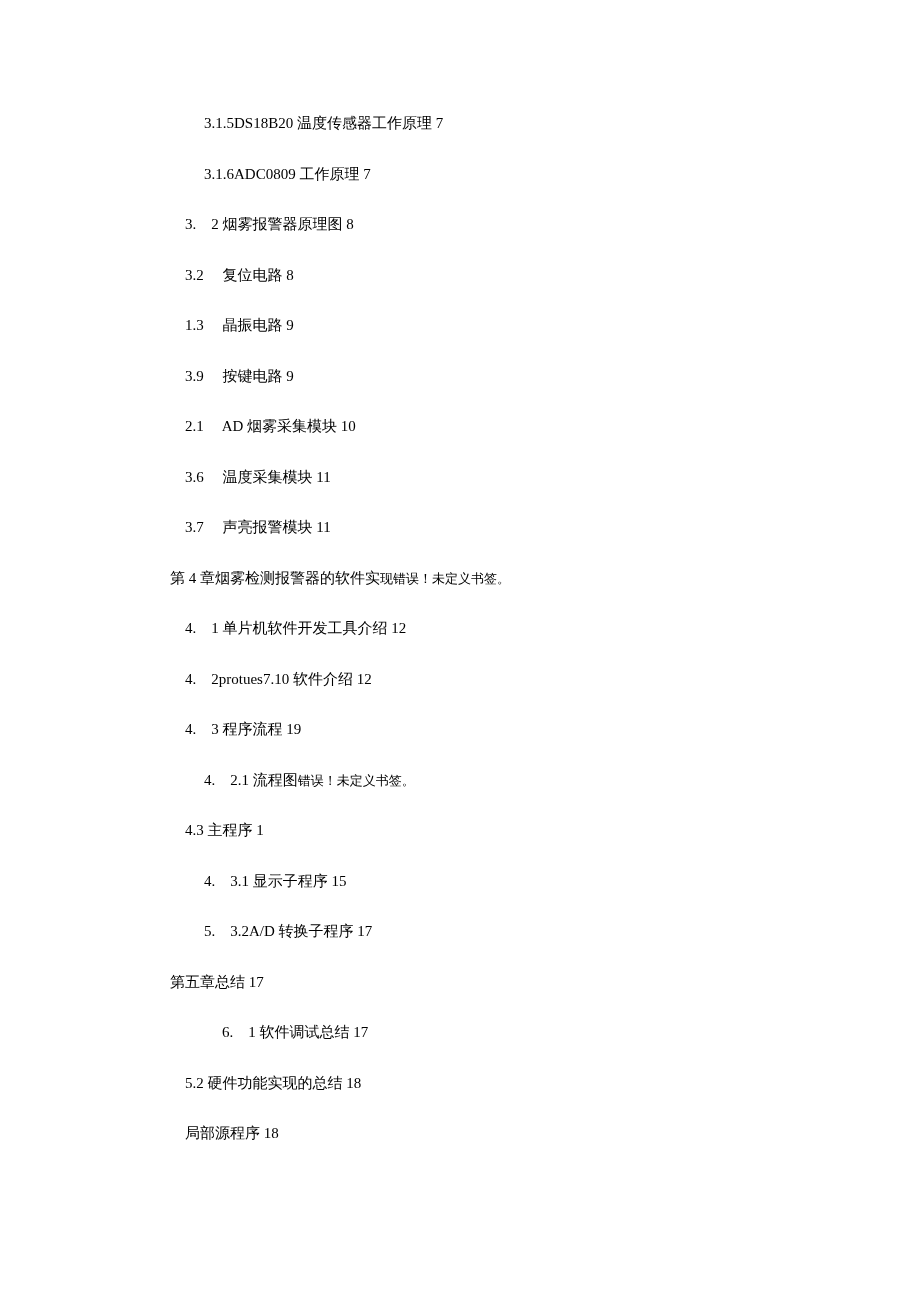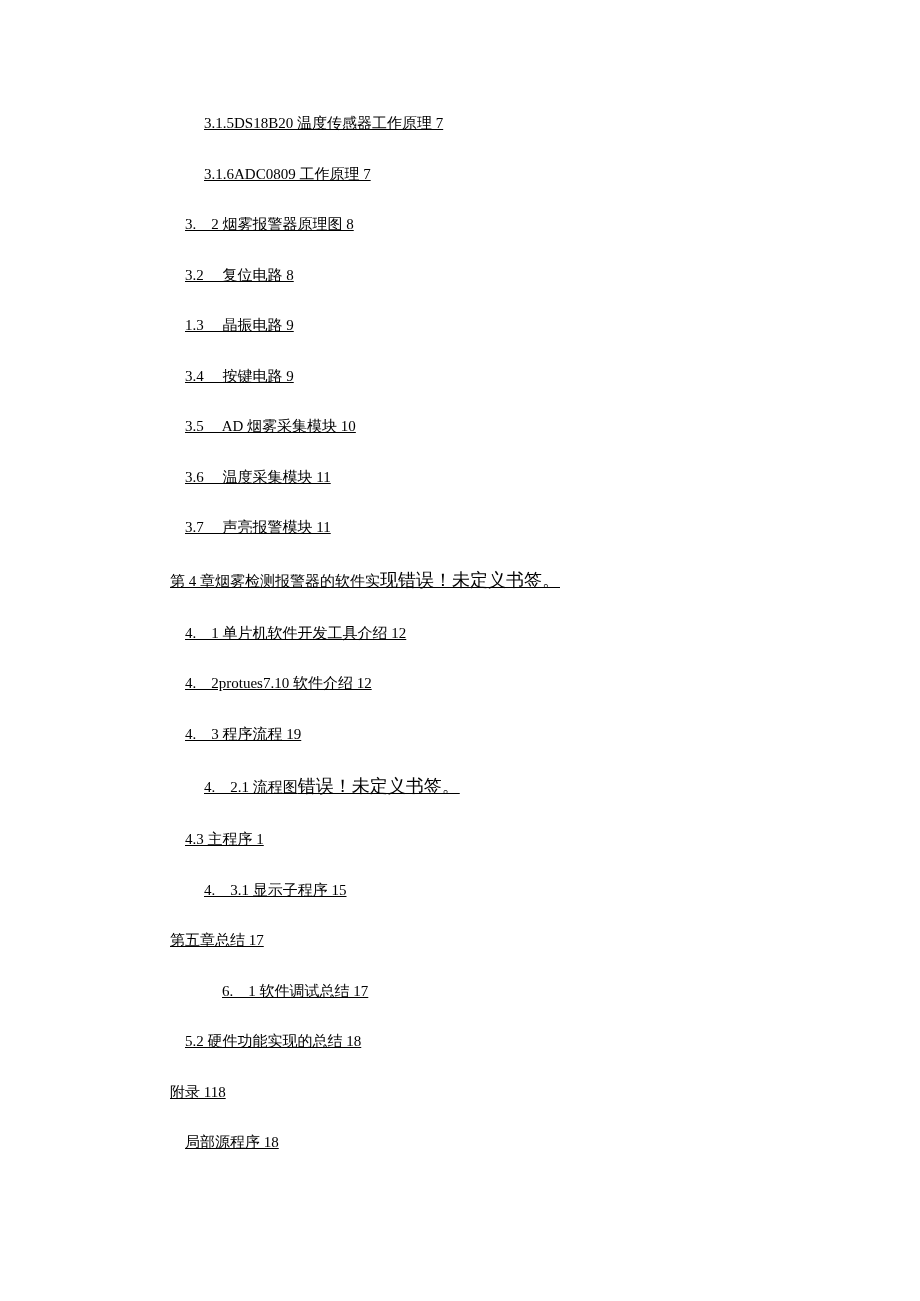--- a/index.html
+++ b/index.html
@@ -14,57 +14,56 @@
       font-family: "SimSun", "宋体", serif;
       color: #000000;
       font-size: 15px;
       line-height: 1.5;
       padding-top: 112px;
       padding-left: 170px;
     }
     .toc-line {
       margin-bottom: 28px;
       white-space: nowrap;
-      text-decoration: underline;
     }
     .indent-0 {
       padding-left: 0;
     }
     .indent-1 {
       padding-left: 15px;
     }
     .indent-2 {
       padding-left: 34px;
     }
     .indent-3 {
       padding-left: 52px;
     }
     .large-text {
-      font-size: 18px;
+      font-size: 13px;
       text-align: right;
     }
   </style>
 </head>
 <body>
 
 <div id="toc-container">
     <div class="toc-line indent-2"><span>3.1.5DS18B20 温度传感器工作原理 7</span></div>
     <div class="toc-line indent-2"><span>3.1.6ADC0809 工作原理 7</span></div>
     <div class="toc-line indent-1"><span>3.　2 烟雾报警器原理图 8</span></div>
     <div class="toc-line indent-1"><span>3.2　 复位电路 8</span></div>
     <div class="toc-line indent-1"><span>1.3　 晶振电路 9</span></div>
-    <div class="toc-line indent-1"><span>3.4　 按键电路 9</span></div>
-    <div class="toc-line indent-1"><span>3.5　 AD 烟雾采集模块 10</span></div>
+    <div class="toc-line indent-1"><span>3.9　 按键电路 9</span></div>
+    <div class="toc-line indent-1"><span>2.1　 AD 烟雾采集模块 10</span></div>
     <div class="toc-line indent-1"><span>3.6　 温度采集模块 11</span></div>
     <div class="toc-line indent-1"><span>3.7　 声亮报警模块 11</span></div>
     <div class="toc-line indent-0"><span>第 4 章烟雾检测报警器的软件实</span><span class="large-text">现错误！未定义书签。</span></div>
     <div class="toc-line indent-1"><span>4.　1 单片机软件开发工具介绍 12</span></div>
     <div class="toc-line indent-1"><span>4.　2protues7.10 软件介绍 12</span></div>
     <div class="toc-line indent-1"><span>4.　3 程序流程 19</span></div>
     <div class="toc-line indent-2"><span>4.　2.1 流程图</span><span class="large-text">错误！未定义书签。</span></div>
     <div class="toc-line indent-1"><span>4.3 主程序 1</span></div>
     <div class="toc-line indent-2"><span>4.　3.1 显示子程序 15</span></div>
+    <div class="toc-line indent-2"><span>5.　3.2A/D 转换子程序 17</span></div>
     <div class="toc-line indent-0"><span>第五章总结 17</span></div>
     <div class="toc-line indent-3"><span>6.　1 软件调试总结 17</span></div>
     <div class="toc-line indent-1"><span>5.2 硬件功能实现的总结 18</span></div>
-    <div class="toc-line indent-0"><span>附录 118</span></div>
     <div class="toc-line indent-1"><span>局部源程序 18</span></div>
   </div>
 
 </body></html>

